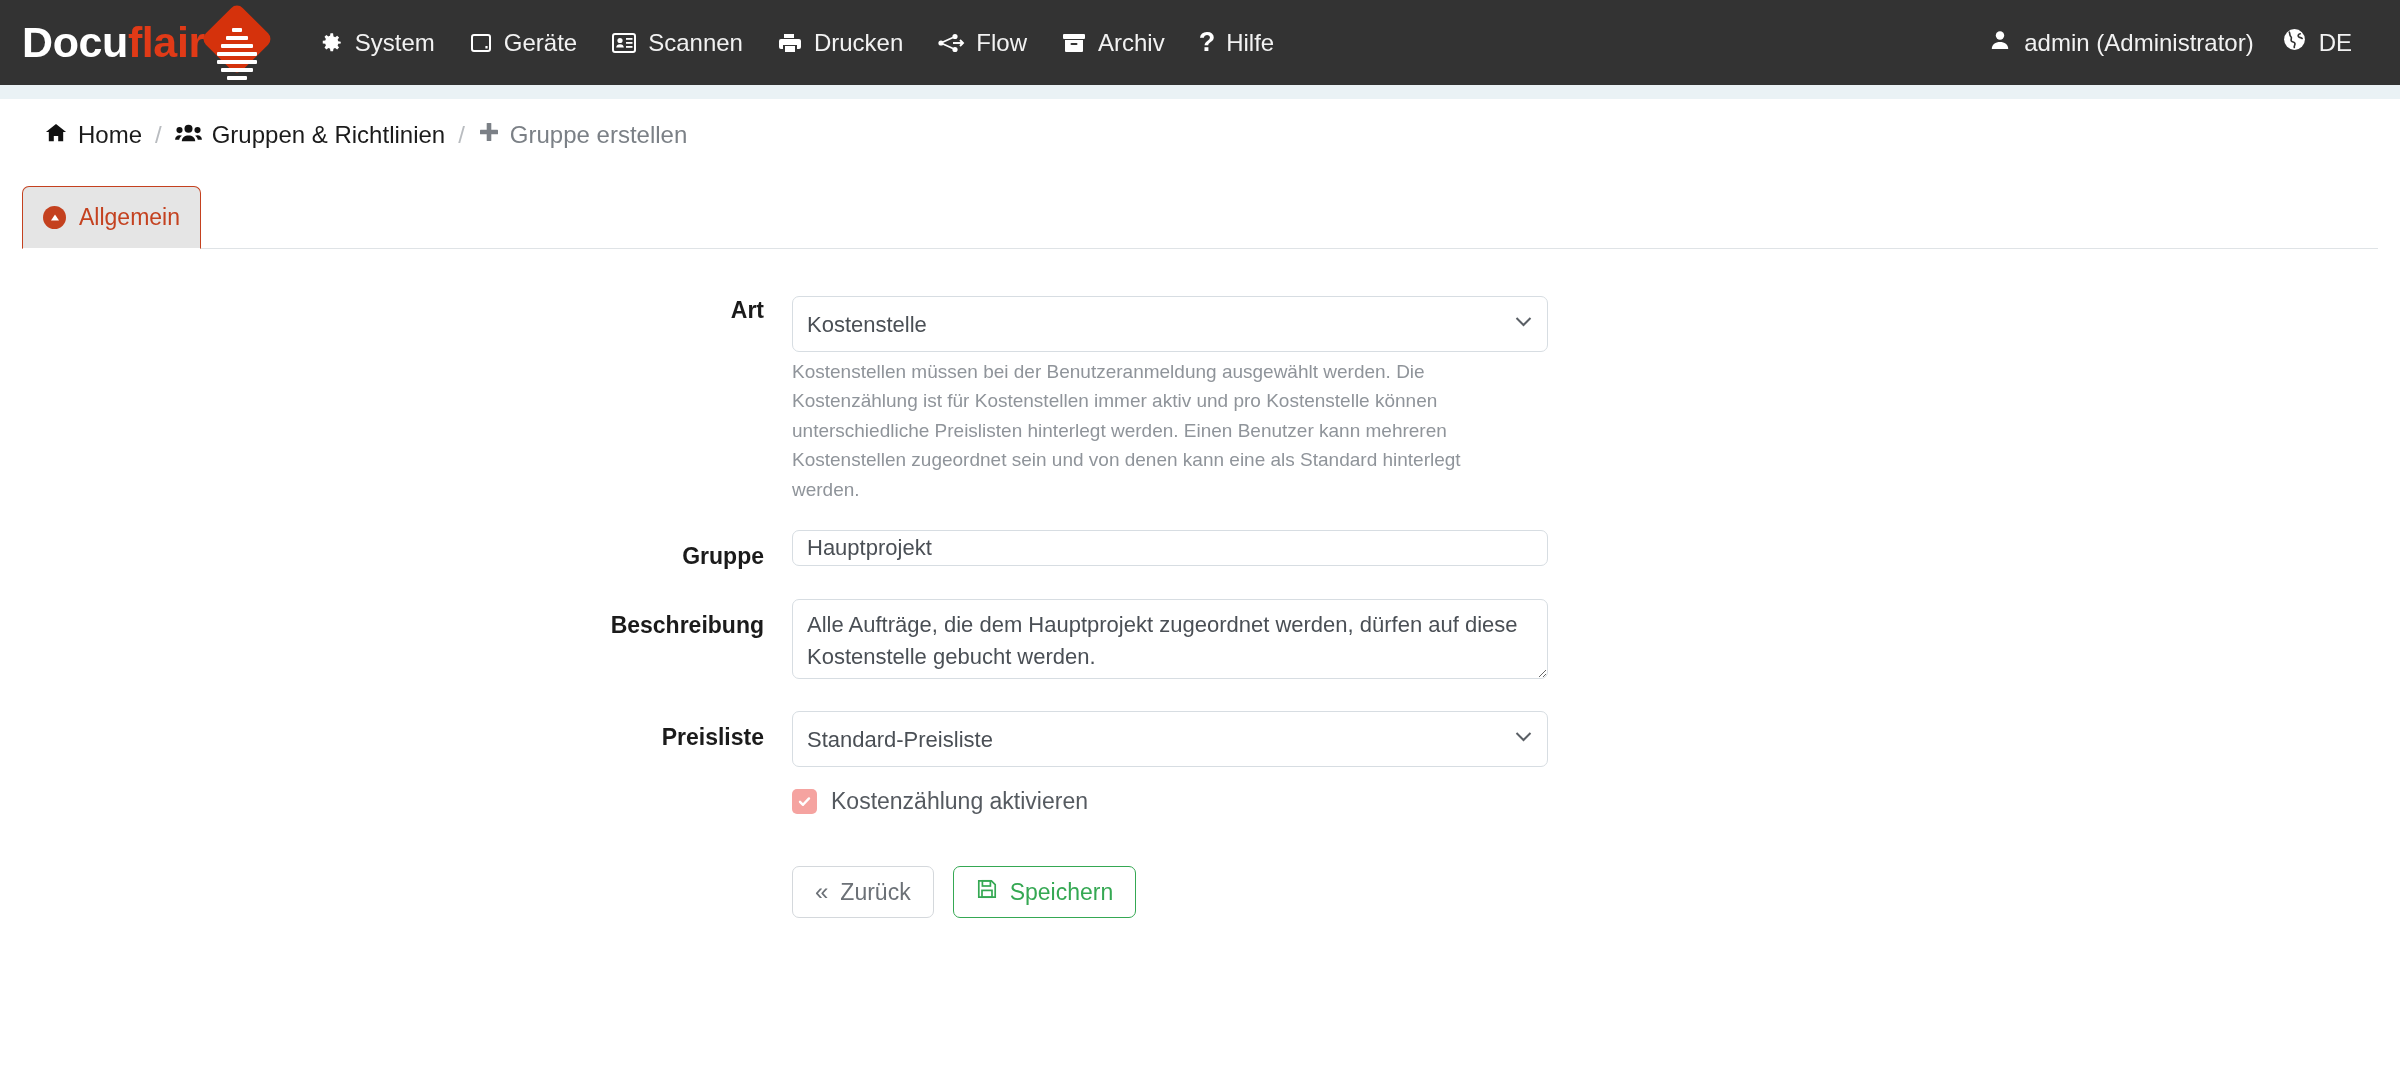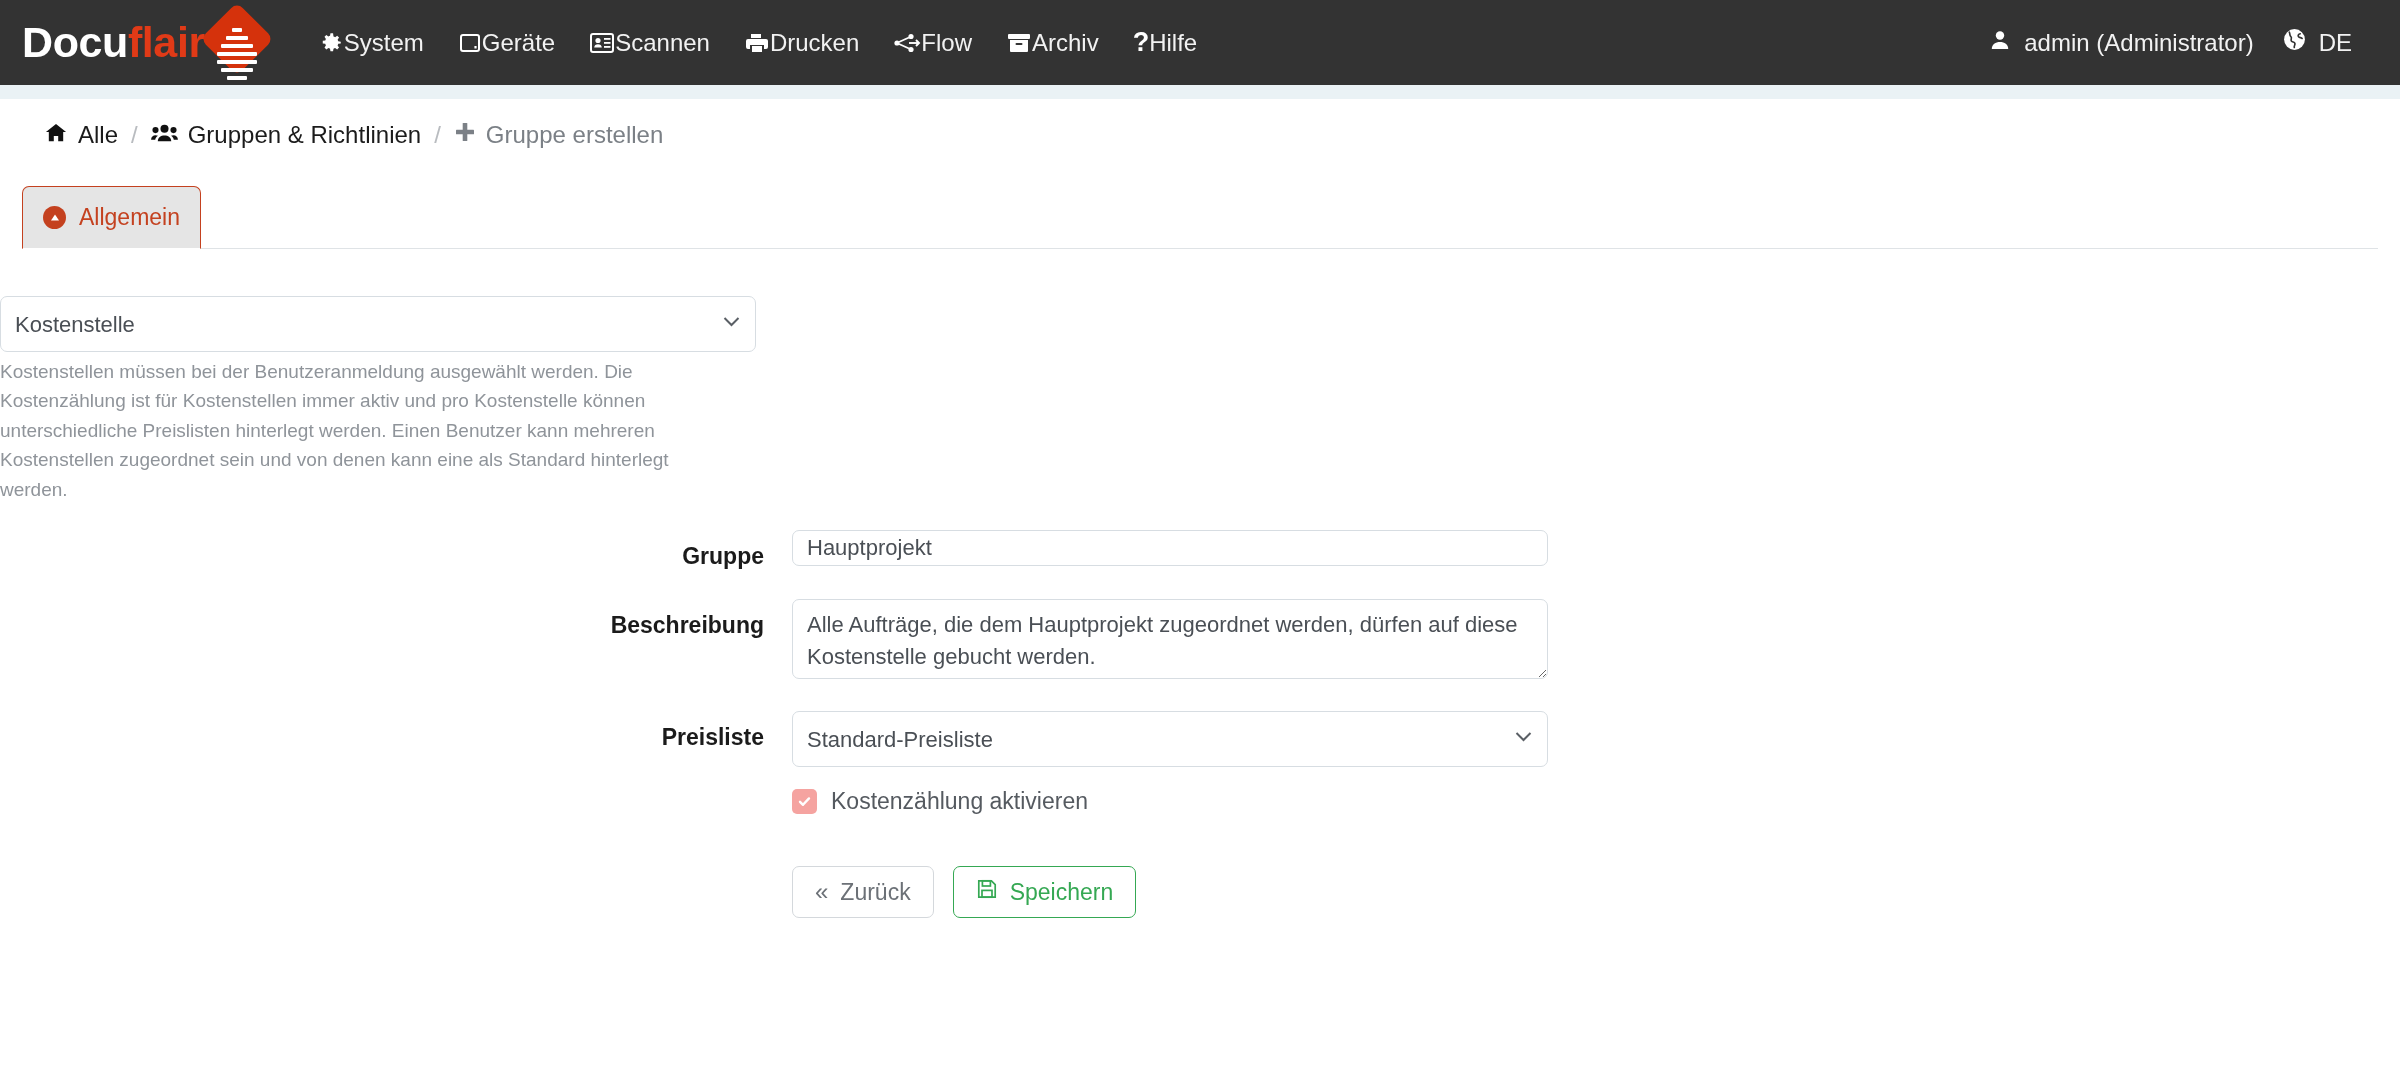--- a/index.html
+++ b/index.html
@@ -65,20 +65,21 @@
   }
 
   .nav-items {
     display: flex;
     align-items: center;
     gap: 0px;
   }
   .nav-item {
     display: flex;
     align-items: center;
+    gap: 11px;
     color: #f2f2f2;
     font-size: 24px;
     padding: 8px 17px;
     white-space: nowrap;
     cursor: pointer;
   }
   .nav-item svg { display: block; }
 
   .nav-right {
     margin-left: auto;
@@ -446,21 +447,21 @@
 <div class="crumb-bar">
 
   <div class="breadcrumb">
 
     <a class="crumb">
       <span>
         <svg width="24" height="23" viewBox="0 0 24 24" fill="#111111">
           <path d="M12 3L1.5 11.5h3V21h5.2v-5.4h4.6V21H19.5v-9.5h3z"></path>
         </svg>
       </span>
-      <span>Alle</span>
+      <span>Home</span>
     </a>
 
     <span class="crumb-sep">/</span>
 
     <a class="crumb">
       <span>
         <svg width="27" height="23" viewBox="0 0 28 24" fill="#111111">
           <circle cx="14" cy="8" r="4.2"></circle>
           <path d="M7 21c0-4 3.2-6 7-6s7 2 7 6z"></path>
           <circle cx="4.6" cy="9.5" r="3.2"></circle>
@@ -496,20 +497,21 @@
         </svg>
       </span>
       <span>Allgemein</span>
     </div>
   </div>
 </div>
 
 <div class="form">
 
   <div class="form-row">
+    <div class="form-label">Art</div>
     <div class="form-field">
       <div class="select-box">
         <select><option>Kostenstelle</option></select>
         <span class="select-caret">
           <svg width="17" height="11" viewBox="0 0 17 11" fill="none" stroke="#5a5f65" stroke-width="2">
             <path d="M1.5 2l7 7 7-7"></path>
           </svg>
         </span>
       </div>
       <div class="help-text">Kostenstellen müssen bei der Benutzeranmeldung ausgewählt werden. Die Kostenzählung ist für Kostenstellen immer aktiv und pro Kostenstelle können unterschiedliche Preislisten hinterlegt werden. Einen Benutzer kann mehreren Kostenstellen zugeordnet sein und von denen kann eine als Standard hinterlegt werden.</div>

